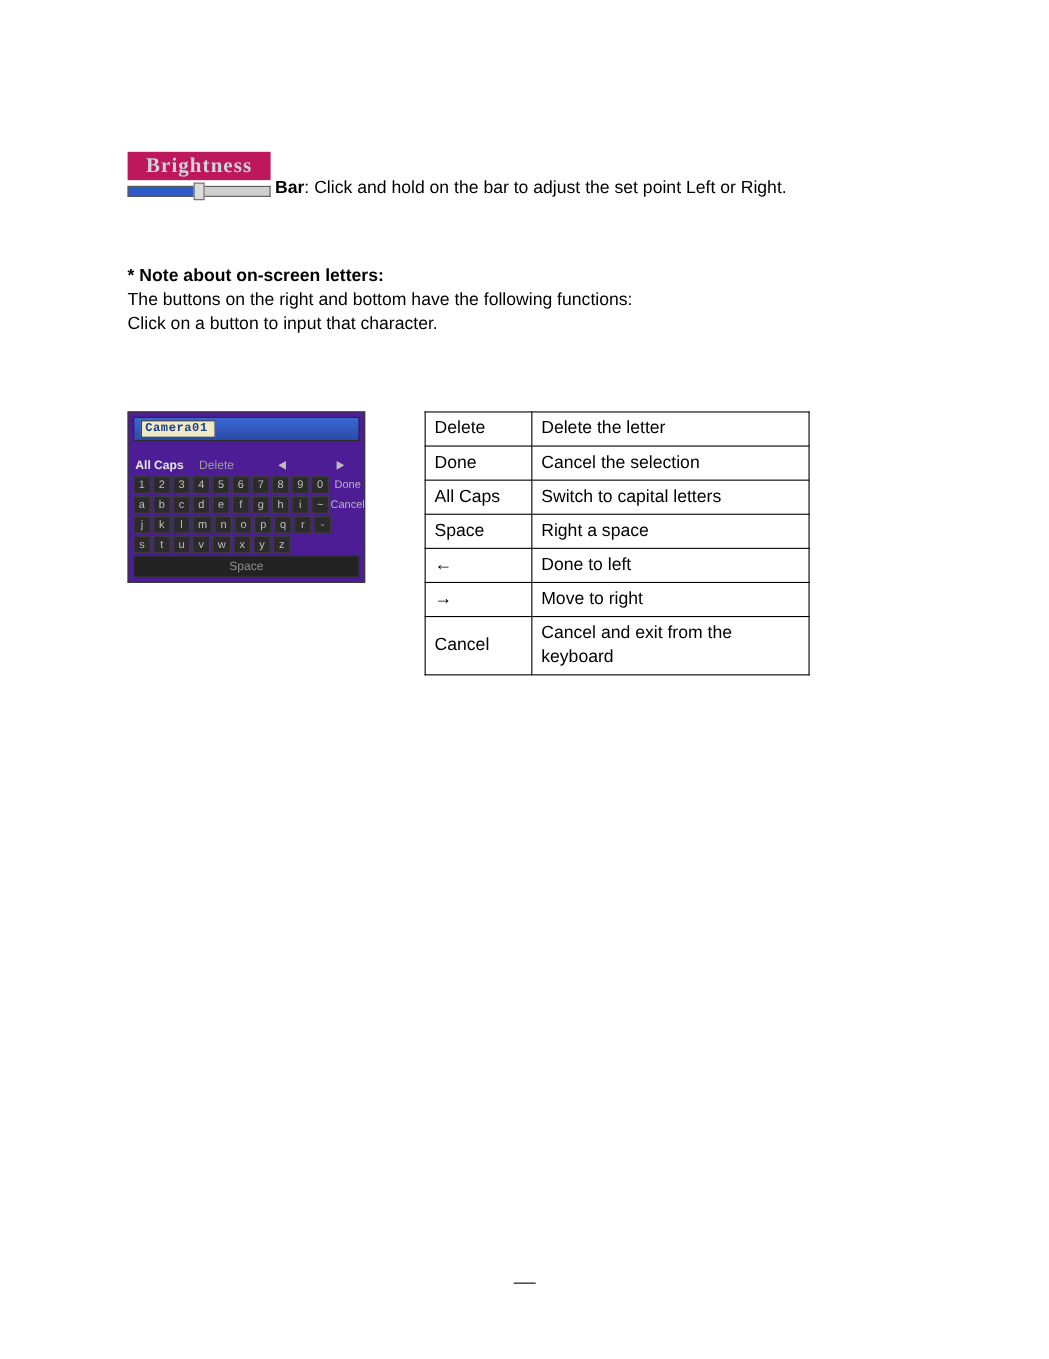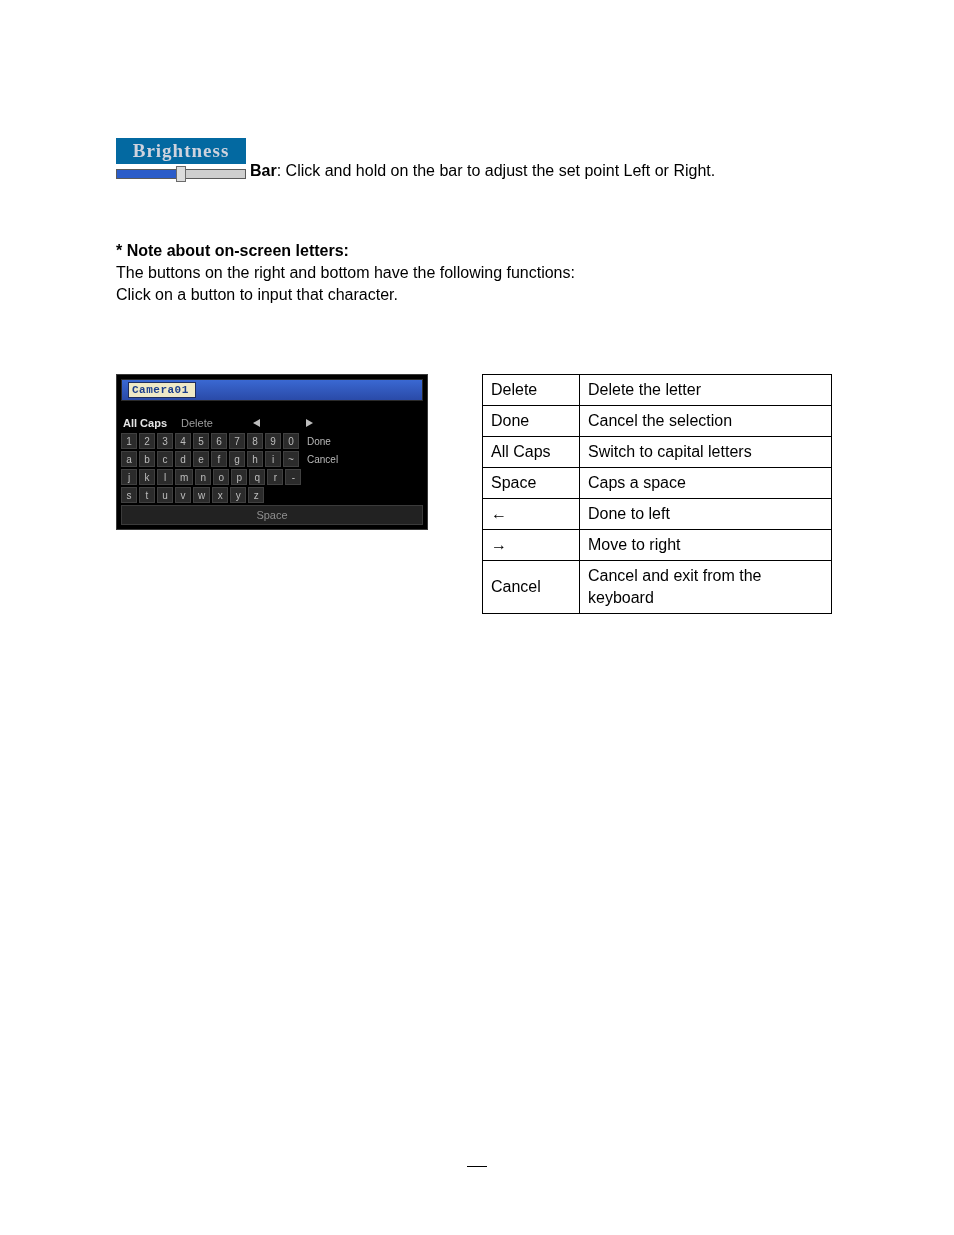--- a/index.html
+++ b/index.html
@@ -19,21 +19,21 @@
   }
 
   
   .brightness-block {
     display: inline-block;
     vertical-align: bottom;
     width: 130px;
     margin-right: 4px;
   }
   .brightness-title-bar {
-    background: #0369a1;
+    background: #be185d;
     height: 26px;
     display: flex;
     align-items: center;
     justify-content: center;
   }
   .brightness-title {
     color: #cfd3de;
     font-family: "Times New Roman", serif;
     font-size: 19px;
     font-weight: bold;
@@ -92,22 +92,22 @@
   
   .lower {
     display: flex;
     gap: 54px;
     margin-top: 68px;
     align-items: flex-start;
   }
 
   
   .osk {
-    width: 312px;
-    background: #000000;
+    width: 216px;
+    background: #4c1d95;
     border: 1px solid #3a3a3a;
     box-sizing: border-box;
     padding: 4px;
   }
   .osk-input-row {
     background: linear-gradient(#3a68d2, #2a4aa8);
     height: 22px;
     border: 1px solid #2a2a2a;
     box-sizing: border-box;
     display: flex;
@@ -310,21 +310,21 @@
         <tr>
           <td class="k">Done</td>
           <td>Cancel the selection</td>
         </tr>
         <tr>
           <td class="k">All Caps</td>
           <td>Switch to capital letters</td>
         </tr>
         <tr>
           <td class="k">Space</td>
-          <td>Caps a space</td>
+          <td>Right a space</td>
         </tr>
         <tr>
           <td class="k">←</td>
           <td>Done to left</td>
         </tr>
         <tr>
           <td class="k">→</td>
           <td>Move to right</td>
         </tr>
         <tr>

